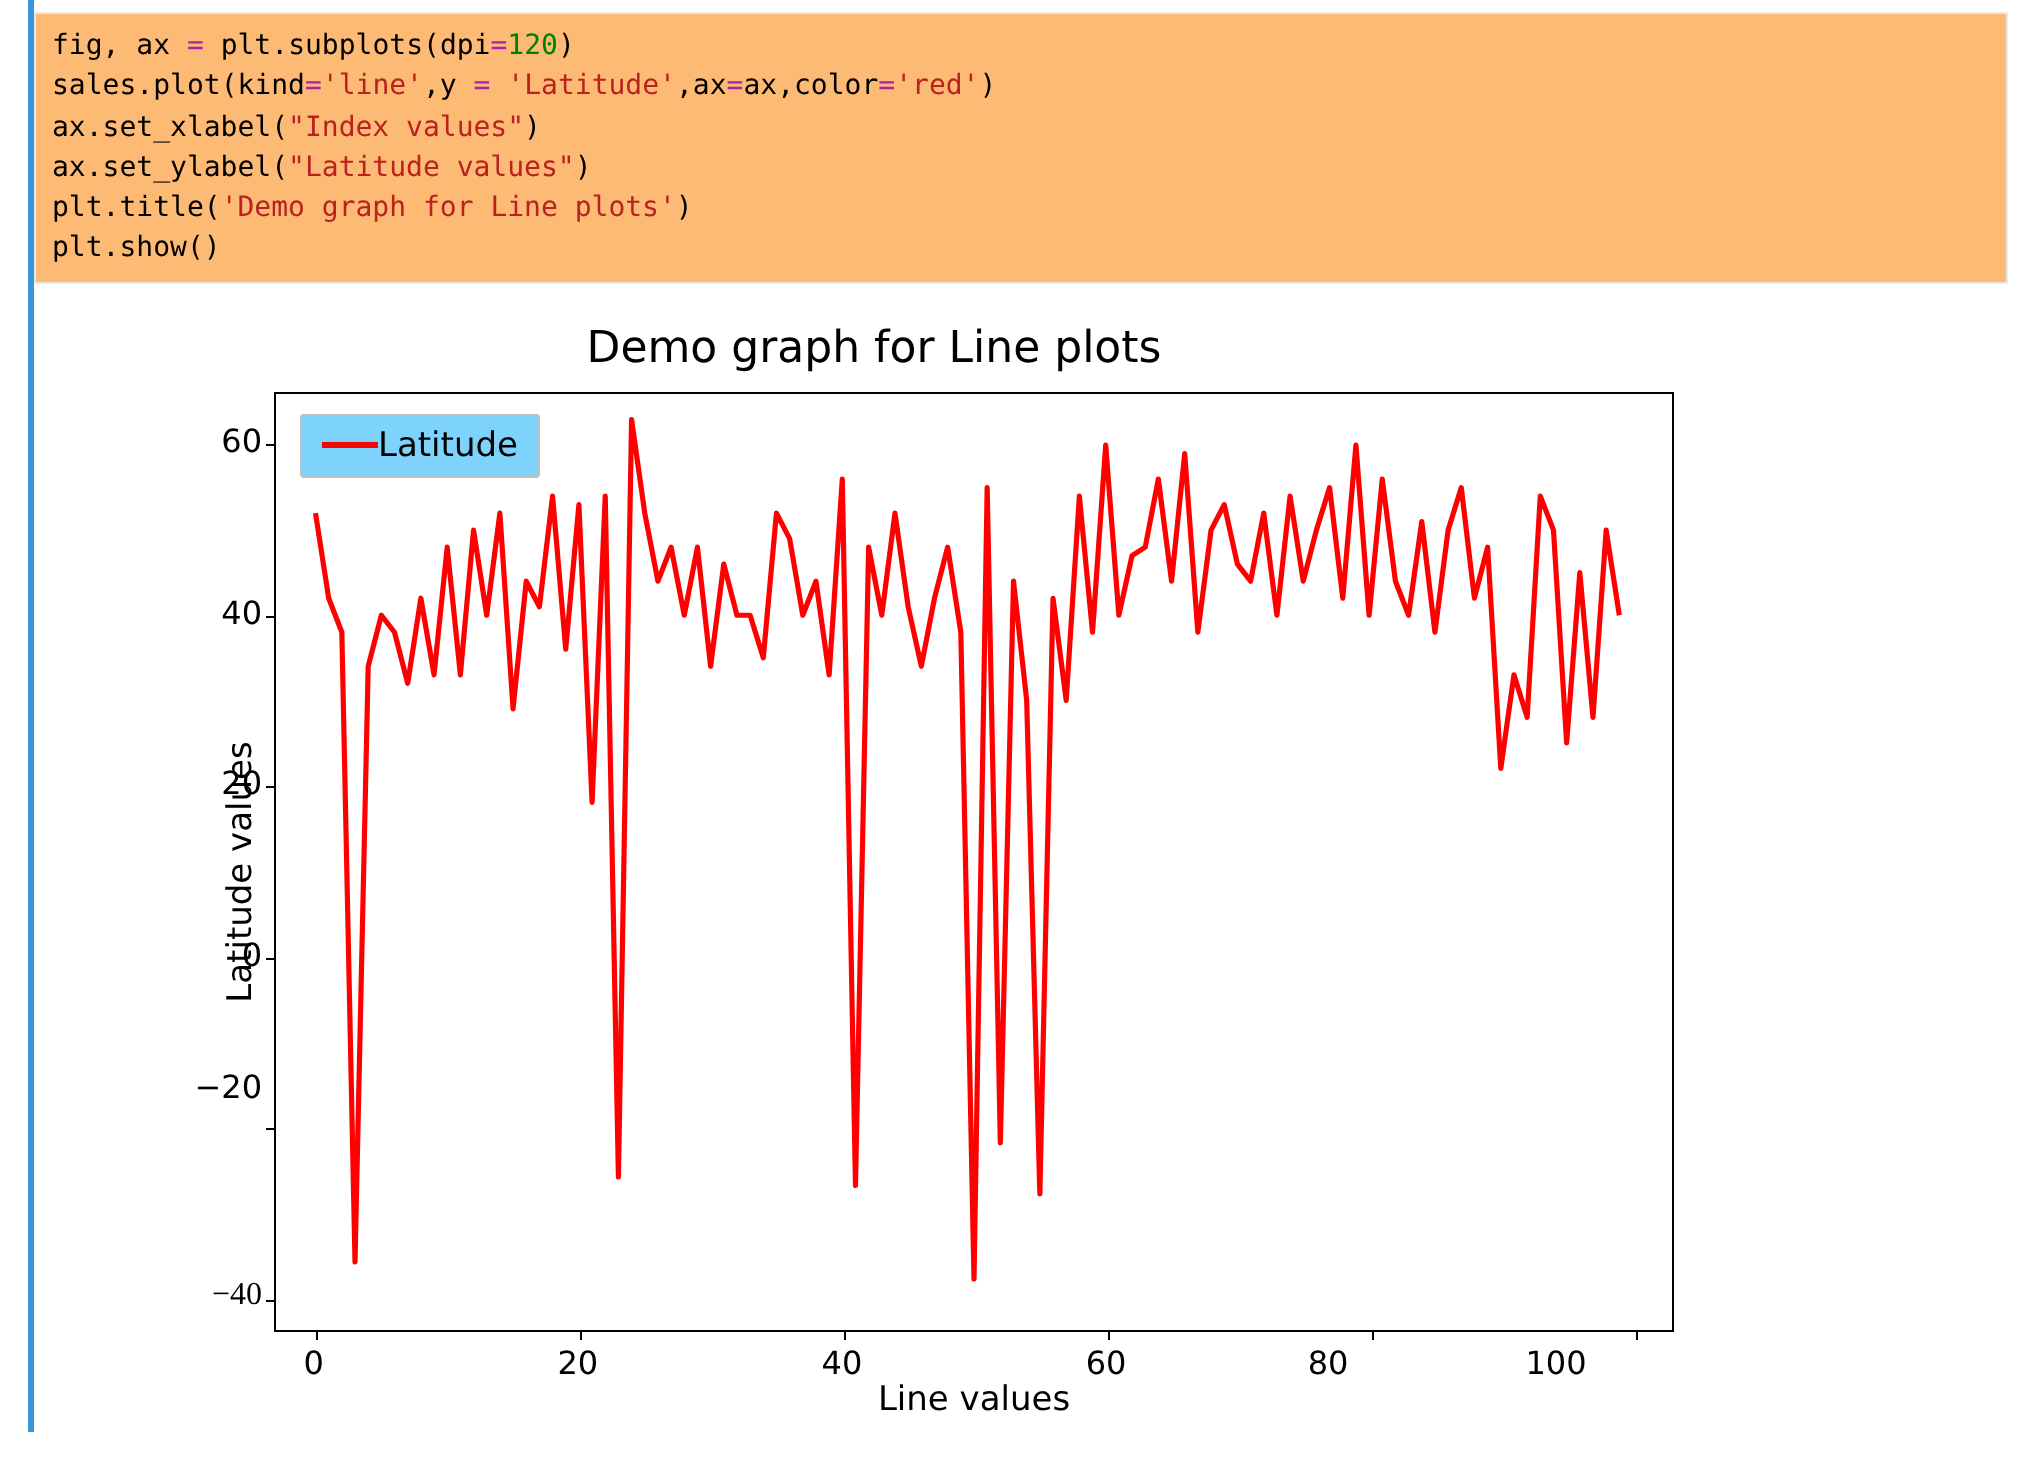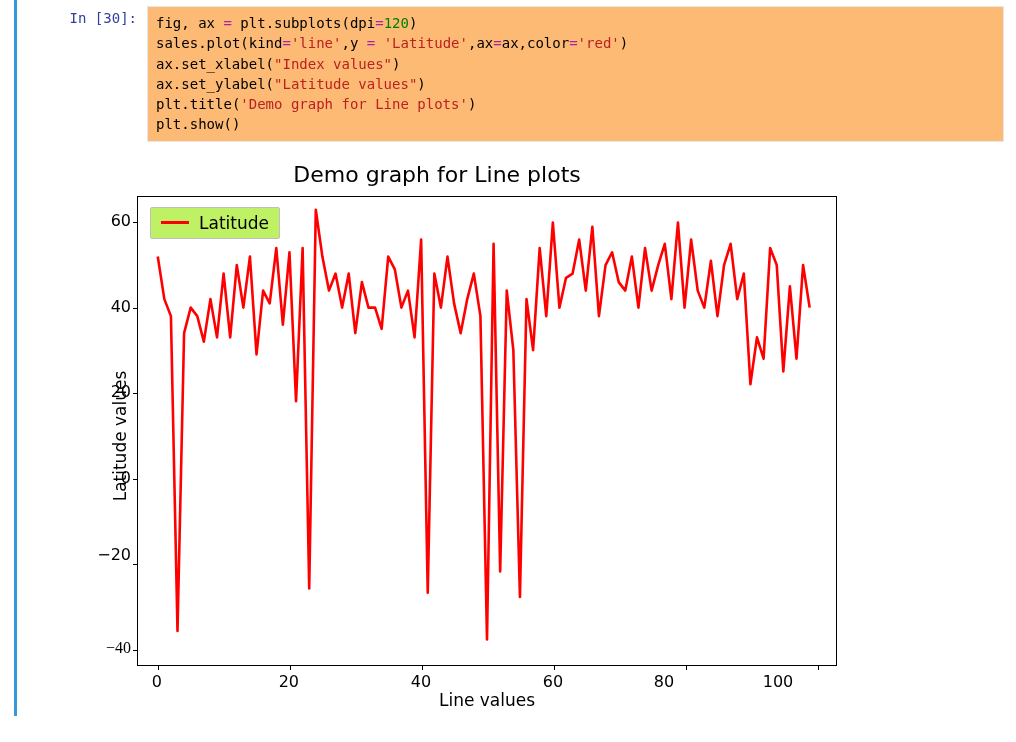--- a/index.html
+++ b/index.html
@@ -126,25 +126,24 @@
       bottom: -5px;
       height: 5px;
       width: 1px;
       background: #000;
     }
     .legend-box {
       position: absolute;
       left: 12px;
       top: 10px;
       border: 1px solid #bfbfbf;
-      background: #bef264;
+      background: #7dd3fc;
       padding: 5px 10px 5px 10px;
       display: flex;
       align-items: center;
-      gap: 10px;
       border-radius: 2px;
     }
     .legend-line {
       width: 28px;
       height: 3px;
       background: red;
     }
     .legend-text {
       font-family: "DejaVu Sans", Arial, sans-serif;
       font-size: 17px;
@@ -152,23 +151,20 @@
     svg.plot-svg {
       position: absolute;
       left: 0; top: 0;
       width: 100%; height: 100%;
     }
   </style>
 </head>
 <body>
 
 <div class="notebook-cell">
-  <div class="prompt-col">
-    <span class="prompt">In [30]:</span>
-  </div>
   <div class="code-area" id="code-area"><span class="tk-name">fig</span><span class="tk-name">, </span><span class="tk-name">ax</span><span class="tk-name"> </span><span class="tk-eq">=</span><span class="tk-name"> </span><span class="tk-name">plt</span><span class="tk-name">.</span><span class="tk-call">subplots</span><span class="tk-paren">(</span><span class="tk-argname">dpi</span><span class="tk-eq">=</span><span class="tk-num">120</span><span class="tk-paren">)</span>
 <span class="tk-name">sales</span><span class="tk-name">.</span><span class="tk-call">plot</span><span class="tk-paren">(</span><span class="tk-argname">kind</span><span class="tk-eq">=</span><span class="tk-str">'line'</span><span class="tk-name">,</span><span class="tk-argname">y</span><span class="tk-name"> </span><span class="tk-eq">=</span><span class="tk-name"> </span><span class="tk-str">'Latitude'</span><span class="tk-name">,</span><span class="tk-argname">ax</span><span class="tk-eq">=</span><span class="tk-name">ax</span><span class="tk-name">,</span><span class="tk-argname">color</span><span class="tk-eq">=</span><span class="tk-str">'red'</span><span class="tk-paren">)</span>
 <span class="tk-name">ax</span><span class="tk-name">.</span><span class="tk-call">set_xlabel</span><span class="tk-paren">(</span><span class="tk-str">"Index values"</span><span class="tk-paren">)</span>
 <span class="tk-name">ax</span><span class="tk-name">.</span><span class="tk-call">set_ylabel</span><span class="tk-paren">(</span><span class="tk-str">"Latitude values"</span><span class="tk-paren">)</span>
 <span class="tk-name">plt</span><span class="tk-name">.</span><span class="tk-call">title</span><span class="tk-paren">(</span><span class="tk-str">'Demo graph for Line plots'</span><span class="tk-paren">)</span>
 <span class="tk-name">plt</span><span class="tk-name">.</span><span class="tk-call">show</span><span class="tk-paren">(</span><span class="tk-paren">)</span></div>
 </div>
 
 <div class="output-area">
   <div class="output-prompt-col"></div>
@@ -191,21 +187,21 @@
         <div class="tick-mark-y" style="top: 111.091px;"></div>
         <div class="tick-mark-y" style="top: 25.6364px;"></div>
         <div class="tick-mark-x" style="left: 19.8113px;"></div>
         <div class="tick-mark-x" style="left: 151.887px;"></div>
         <div class="tick-mark-x" style="left: 283.962px;"></div>
         <div class="tick-mark-x" style="left: 416.038px;"></div>
         <div class="tick-mark-x" style="left: 548.113px;"></div>
         <div class="tick-mark-x" style="left: 680.189px;"></div>
       </div>
   <div class="ytick-label" style="top: 482.909px; font-family: Liberation Serif, serif;">−40</div>
-      <div class="ytick-label" style="top: 389px; text-align: right;">−20</div>
+      <div class="ytick-label" style="top: 378px; text-align: right;">−20</div>
       <div class="ytick-label" style="top: 312px;">0</div>
       <div class="ytick-label" style="top: 226.545px;">20</div>
       <div class="ytick-label" style="top: 141.091px;">40</div>
       <div class="ytick-label" style="top: 55.6364px;">60</div>
       <div class="xtick-label" style="left: 139.811px;">0</div>
       <div class="xtick-label" style="left: 271.887px;">20</div>
       <div class="xtick-label" style="left: 403.962px;">40</div>
       <div class="xtick-label" style="left: 536.038px;">60</div>
       <div class="xtick-label" style="left: 647px;">80</div>
       <div class="xtick-label" style="left: 761px;">100</div>

